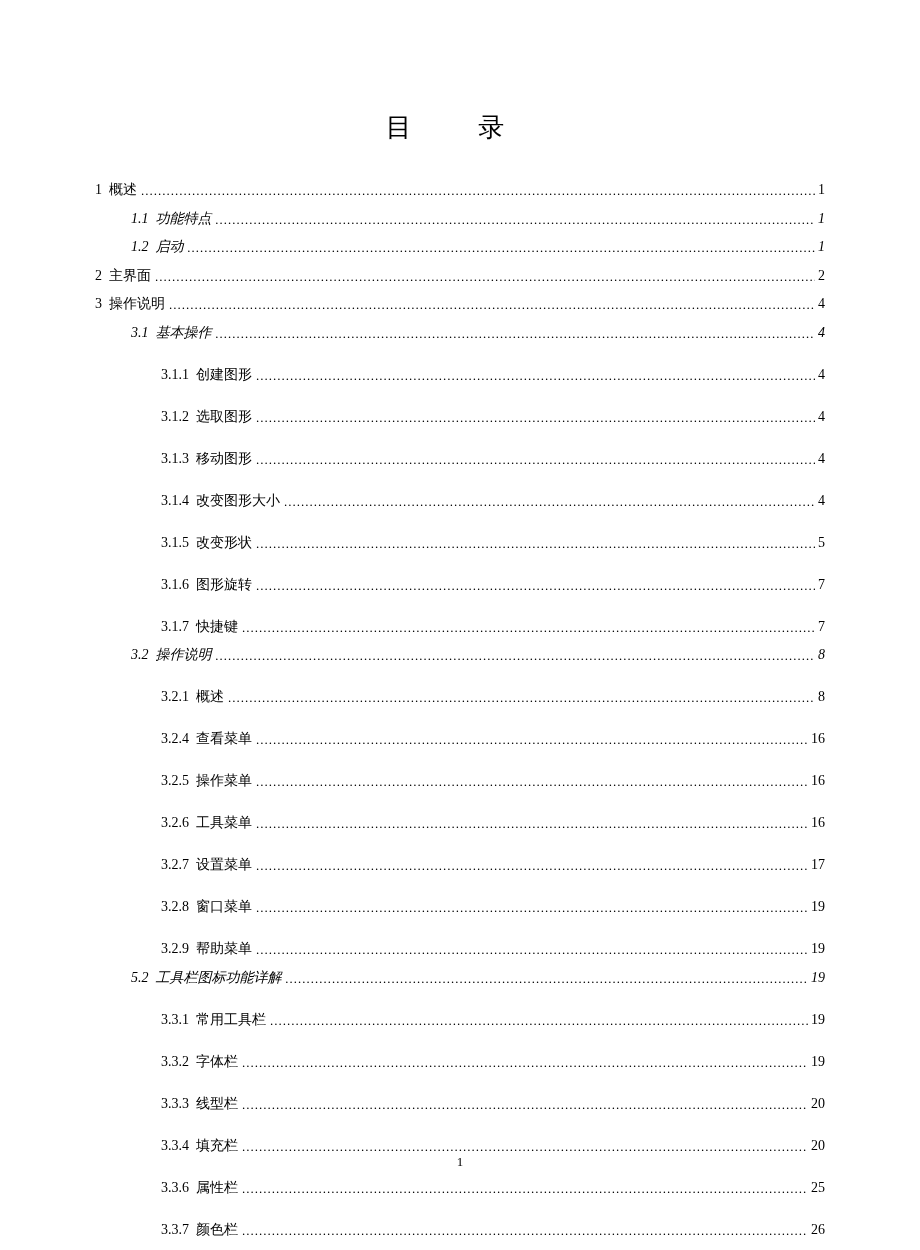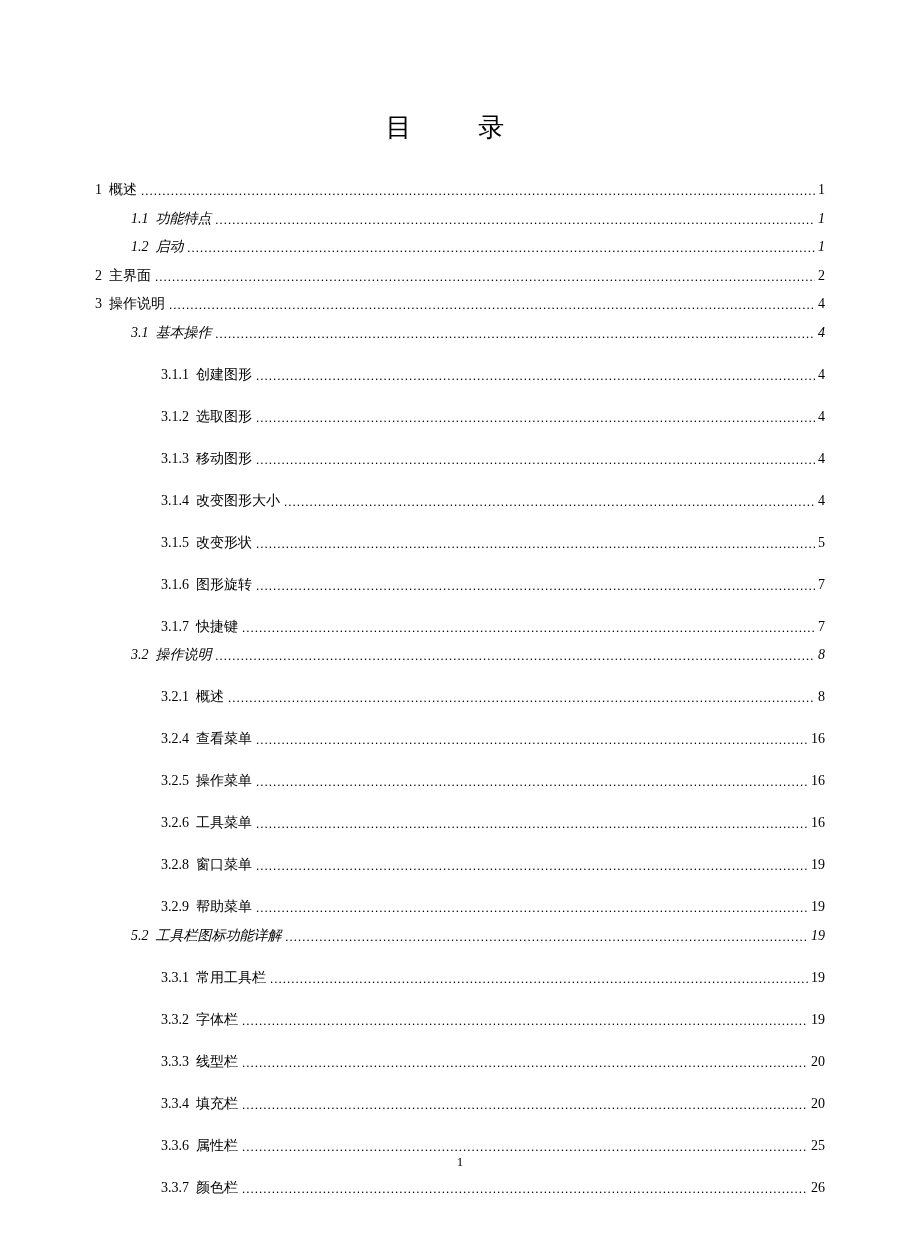--- a/index.html
+++ b/index.html
@@ -173,20 +173,25 @@
         <span class="toc-label"><span class="toc-num">3.2.5</span>&nbsp;&nbsp;<span class="toc-text">操作菜单</span></span>
         <span class="toc-dots"></span>
         <span class="toc-page">16</span>
       </div>
       <div class="toc-row indent-2">
         <span class="toc-label"><span class="toc-num">3.2.6</span>&nbsp;&nbsp;<span class="toc-text">工具菜单</span></span>
         <span class="toc-dots"></span>
         <span class="toc-page">16</span>
       </div>
       <div class="toc-row indent-2">
+        <span class="toc-label"><span class="toc-num">3.2.7</span>&nbsp;&nbsp;<span class="toc-text">设置菜单</span></span>
+        <span class="toc-dots"></span>
+        <span class="toc-page">17</span>
+      </div>
+      <div class="toc-row indent-2">
         <span class="toc-label"><span class="toc-num">3.2.8</span>&nbsp;&nbsp;<span class="toc-text">窗口菜单</span></span>
         <span class="toc-dots"></span>
         <span class="toc-page">19</span>
       </div>
       <div class="toc-row indent-2">
         <span class="toc-label"><span class="toc-num">3.2.9</span>&nbsp;&nbsp;<span class="toc-text">帮助菜单</span></span>
         <span class="toc-dots"></span>
         <span class="toc-page">19</span>
       </div>
       <div class="toc-row indent-1">

